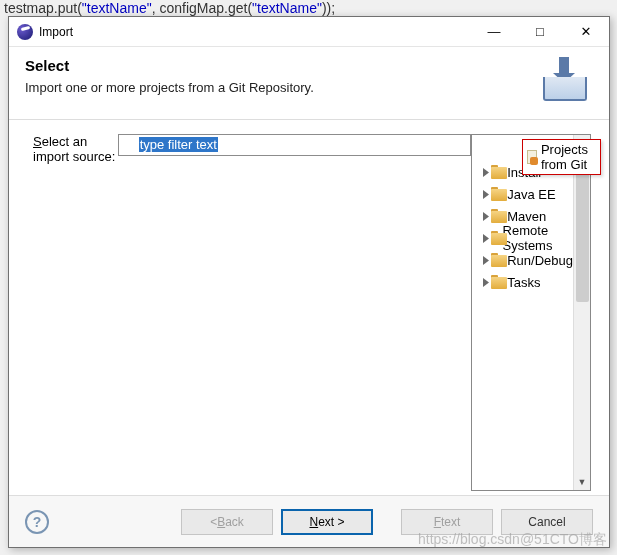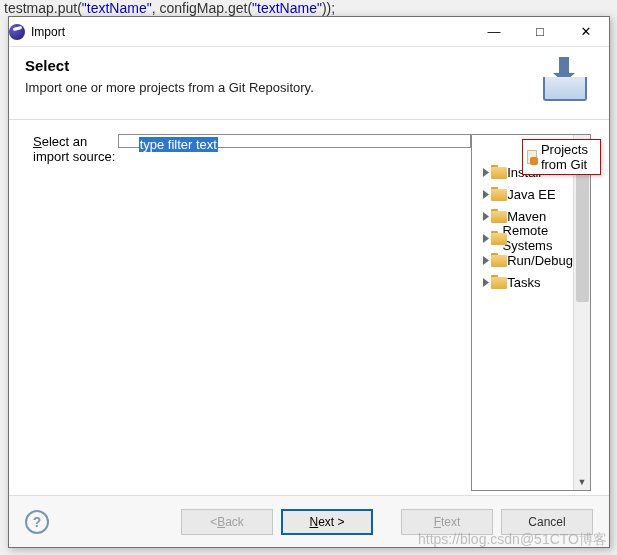--- a/index.html
+++ b/index.html
@@ -1,37 +1,37 @@
 <!DOCTYPE html>
 <html><head>
 <meta charset="utf-8">
 <style>
   * { box-sizing: border-box; font-family: "Segoe UI", Tahoma, sans-serif; }
   body { margin: 0; background: #f0f0f0; width: 617px; height: 555px; overflow: hidden; }
   .backdrop-code { position: absolute; top: 0; left: 0; font-family: Consolas, monospace; font-size: 14px; color: #333; padding: 0 4px; white-space: pre; }
   .backdrop-code .bl { color: #0000c0; }
   .dialog { position: absolute; top: 16px; left: 8px; width: 602px; height: 532px; background: #fff; border: 1px solid #707070; box-shadow: 2px 2px 8px rgba(0,0,0,.25); display: flex; flex-direction: column; }
-  .titlebar { height: 30px; display: flex; align-items: center; background: #fff; border-bottom: 1px solid #e5e5e5; }
+  .titlebar { height: 30px; display: flex; align-items: center; padding-left: 8px; background: #fff; border-bottom: 1px solid #e5e5e5; }
   .titlebar .eclipse-icon { width: 16px; height: 16px; margin-right: 6px; border-radius: 50%; background: radial-gradient(circle at 30% 30%, #6a5acd, #191970); position: relative; }
   .titlebar .eclipse-icon::after { content:""; position:absolute; width:9px; height:3px; background:#fff; top:3px; left:4px; border-radius:2px; transform: rotate(-15deg); }
   .titlebar .title { font-size: 12px; color: #000; flex: 0 0 auto; }
   .titlebar .spacer { flex: 1; }
   .winbtn { width: 46px; height: 30px; display: flex; align-items: center; justify-content: center; font-size: 13px; font-family: "Segoe UI Symbol", sans-serif; color: #000; }
   .banner { padding: 10px 16px 14px 16px; background: #fff; display: flex; border-bottom: 1px solid #ddd; }
   .banner-text { flex:1; }
   .banner-title { font-size: 15px; font-weight: bold; color: #000; margin-bottom: 6px; }
   .banner-desc { font-size: 13px; color: #222; }
   .banner-icon { width: 56px; height: 48px; position: relative; align-self: center; }
   .banner-icon .tray { position:absolute; bottom:4px; left:6px; width:44px; height:24px; border:2px solid #5b7aa8; border-top:none; border-radius: 0 0 3px 3px; background: linear-gradient(#dfe8f3,#bcd0e8); }
   .banner-icon .arrow { position:absolute; top:0; left:22px; width:10px; height:18px; background:#5b7aa8; }
   .banner-icon .arrow::after { content:""; position:absolute; top:16px; left:-6px; width:0; height:0; border-left:11px solid transparent; border-right:11px solid transparent; border-top:10px solid #5b7aa8; }
   .content { flex:1; padding: 14px 18px 4px 24px; display:flex; flex-direction:row; }
   .src-label { font-size: 13px; color:#000; margin-bottom: 2px; }
   .src-label .underline { text-decoration: underline; }
-  .filter-input { width: 100%; height: 14px; border:1px solid #8c8c8c; font-size: 13px; padding: 2px 20px; margin-bottom: 8px; }
+  .filter-input { width: 100%; height: 22px; border:1px solid #8c8c8c; font-size: 13px; padding: 2px 20px; margin-bottom: 8px; }
   .filter-input .sel { background:#2e76c9; color:#fff; padding: 0 1px; }
   .tree-wrap { flex:1; border:1px solid #888; position:relative; display:flex; background:#fff; }
   .tree { flex:1; padding: 2px 0 2px 4px; overflow:hidden; font-size: 13px; }
   .tree-item { display:flex; align-items:center; height: 22px; padding-left:6px; }
   .expander { width:9px; height:9px; display:inline-block; }
   .expander svg { display:block; }
   .folder-icon { width:16px; height:14px; display:inline-block; position:relative; }
   .folder-icon::before { content:""; position:absolute; top:0; left:0; width:7px; height:3px; background:#d9a23a; border-radius:1px 1px 0 0; }
   .folder-icon::after { content:""; position:absolute; top:2px; left:0; width:16px; height:12px; background: linear-gradient(#f6d484,#e3ad3d); border-radius:1px; }
   .scrollbar { width:17px; background:#f0f0f0; border-left:1px solid #ddd; position:relative; }

